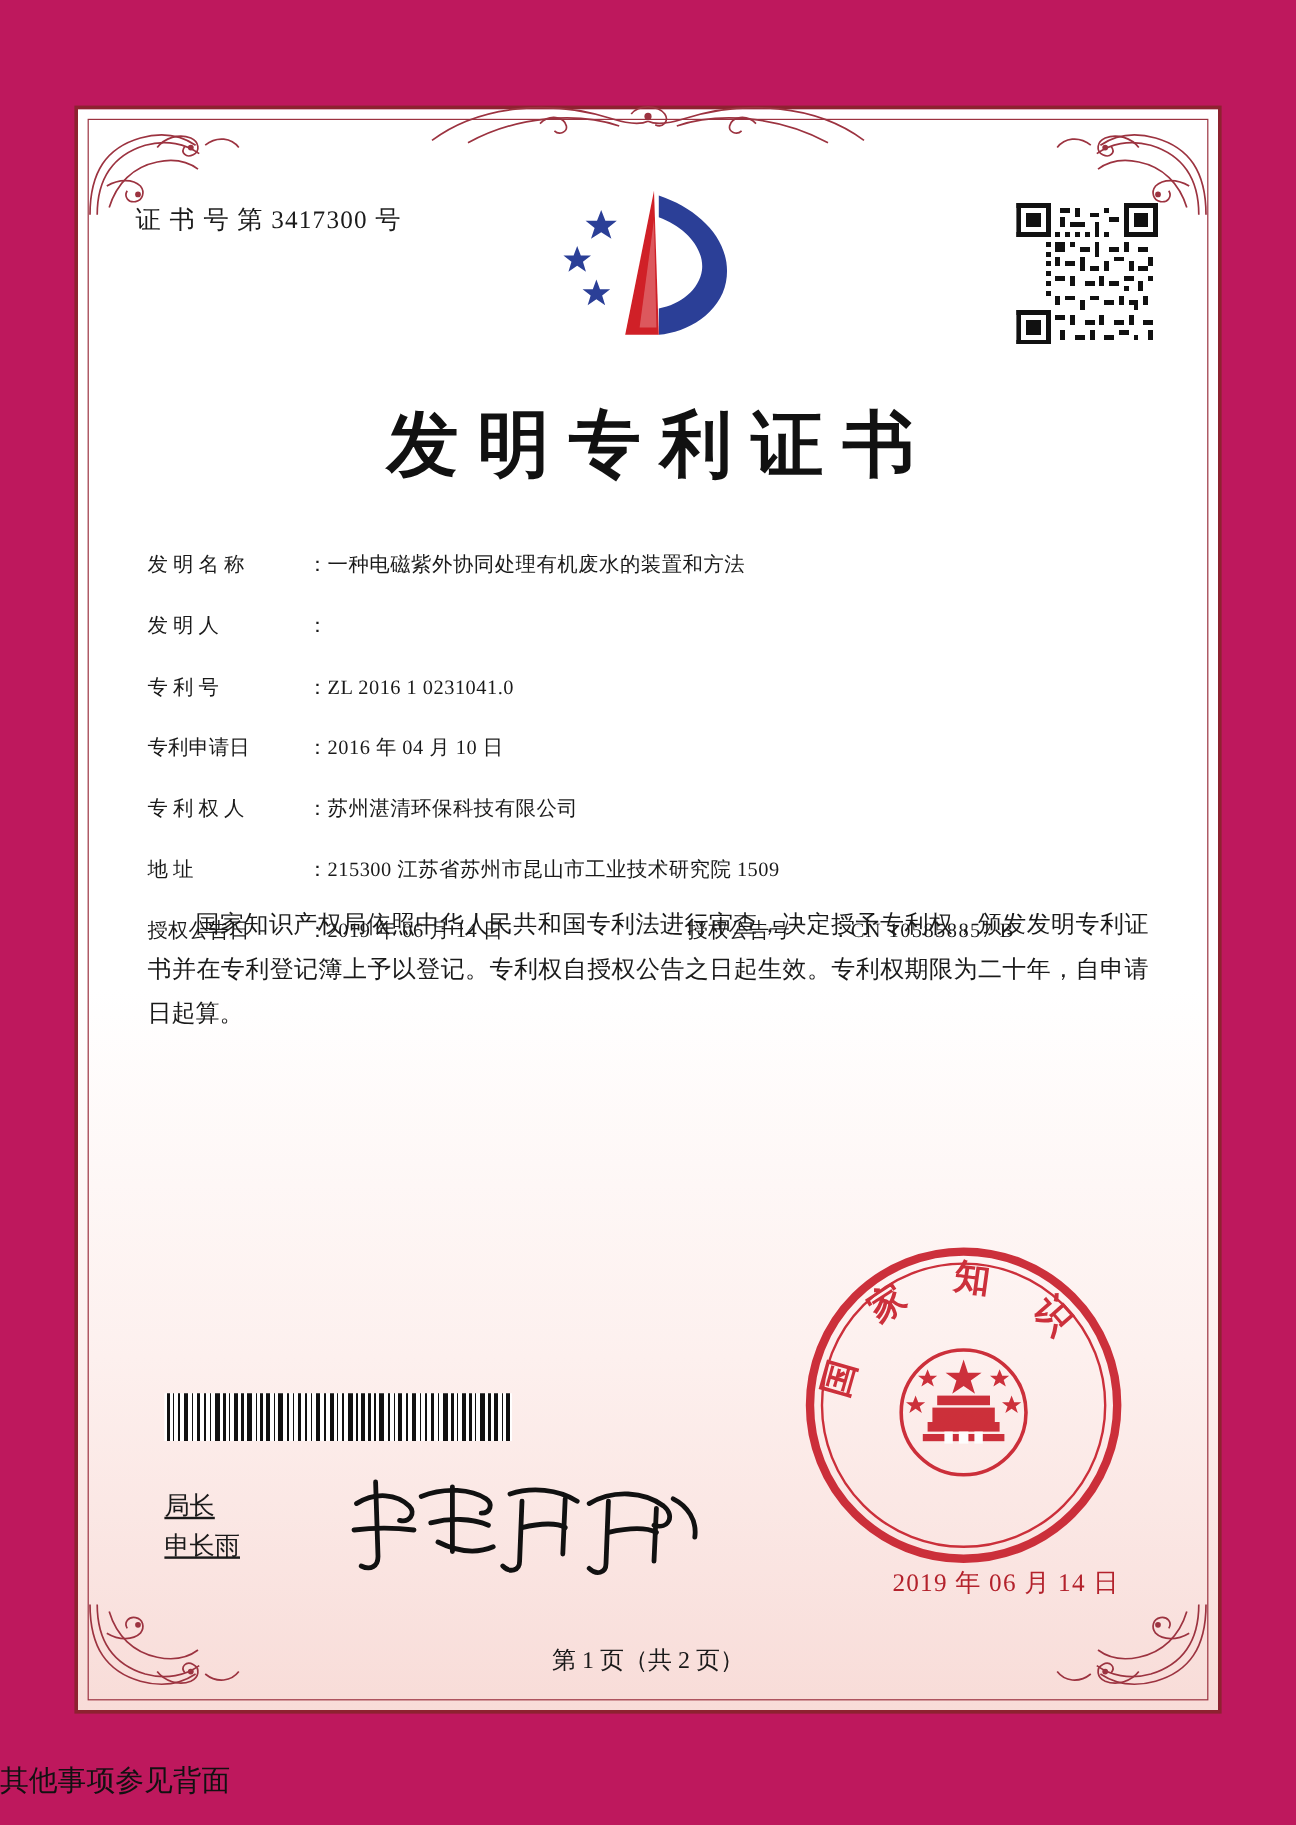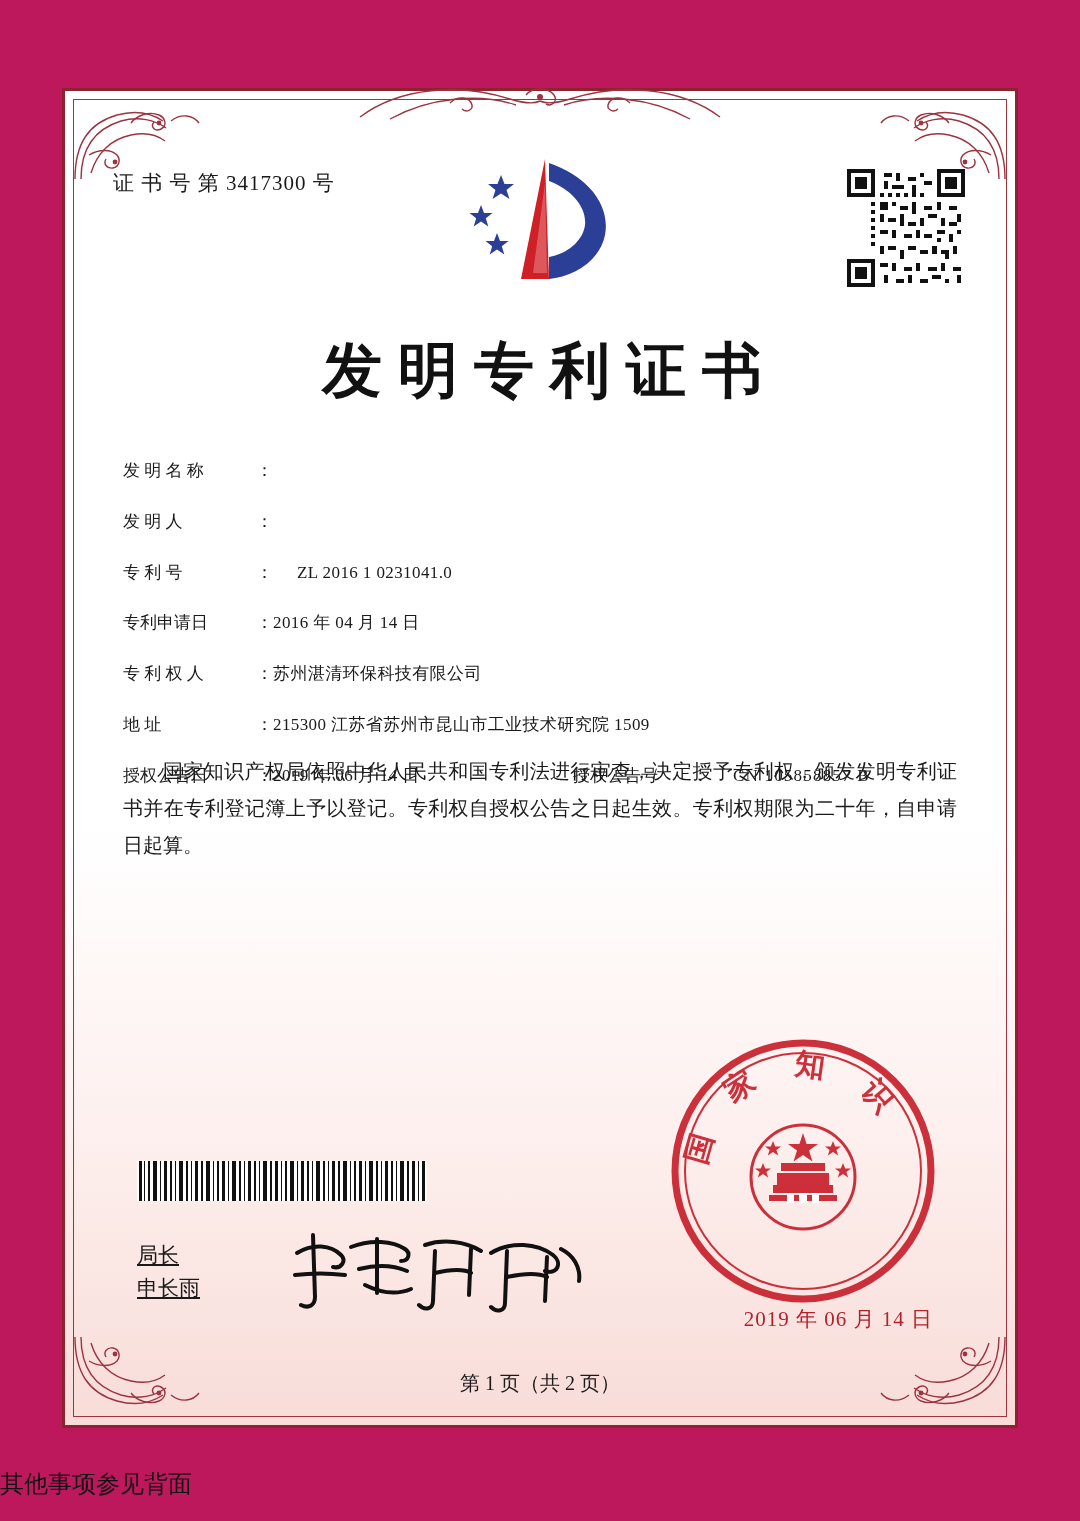--- a/index.html
+++ b/index.html
@@ -128,21 +128,21 @@
     width: 300px;
   }
   .row.split .lbl2 {
     width: 136px;
     flex: 0 0 136px;
     display: flex;
     justify-content: space-between;
     white-space: nowrap;
   }
   .row.split .val2 { flex: 1; }
-  .mono-ish { letter-spacing: 1.2px; margin-left: 24px; }
+  .mono-ish { letter-spacing: 1.2px; }
 
   
   .paras {
     position: absolute;
     left: 58px; right: 58px; top: 663px;
     font-size: 20px;
     line-height: 1.85;
     text-align: justify;
   }
   .paras p {
@@ -392,40 +392,41 @@
     </div>
 
     <div class="title">发明专利证书</div>
 
     <div class="fields">
       <div class="row">
         <span class="lbl">
             <span>发 明 名 称</span>
             <span class="colon">：</span>
           </span>
+        <span class="val">一种电磁紫外协同处理有机废水的装置和方法</span>
       </div>
       <div class="row">
         <span class="lbl">
             <span>发 明 人</span>
             <span class="colon">：</span>
           </span>
       </div>
       <div class="row">
         <span class="lbl">
             <span>专 利 号</span>
             <span class="colon">：</span>
           </span>
         <span class="val mono-ish">ZL 2016 1 0231041.0</span>
       </div>
       <div class="row">
         <span class="lbl">
             <span>专利申请日</span>
             <span class="colon">：</span>
           </span>
-        <span class="val">2016 年 04 月 14 日</span>
+        <span class="val">2016 年 04 月 10 日</span>
       </div>
       <div class="row">
         <span class="lbl">
             <span>专 利 权 人</span>
             <span class="colon">：</span>
           </span>
         <span class="val">苏州湛清环保科技有限公司</span>
       </div>
       <div class="row">
         <span class="lbl">

